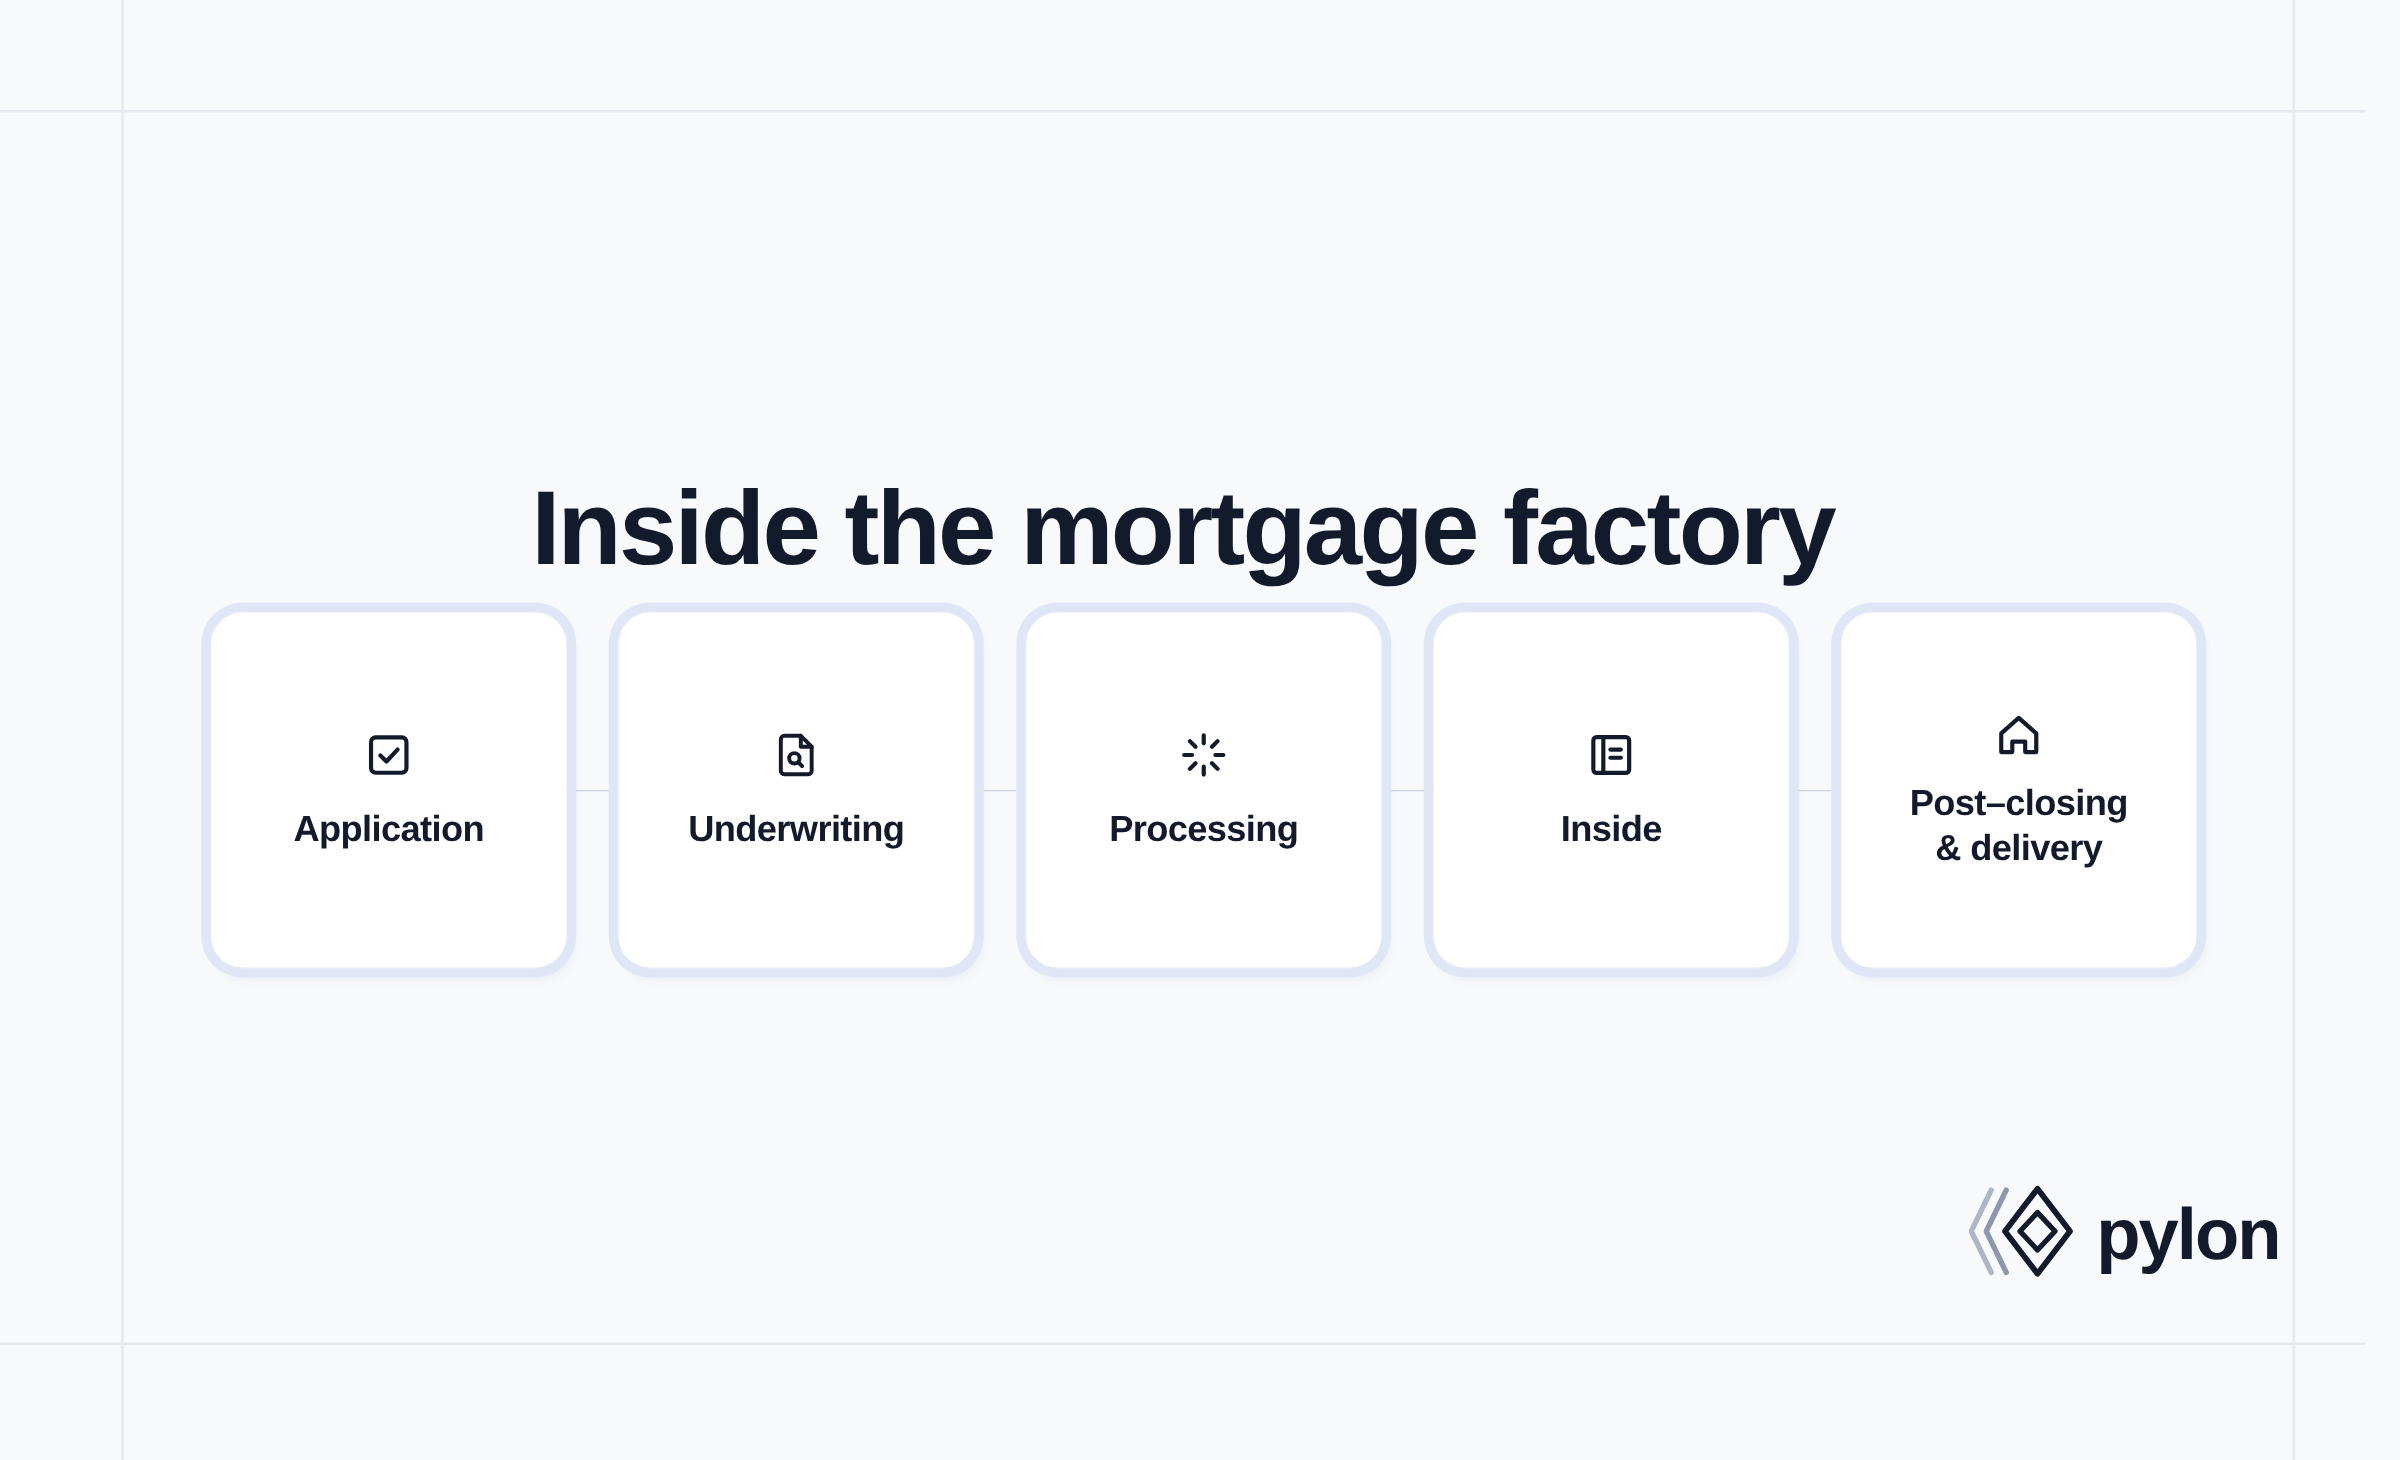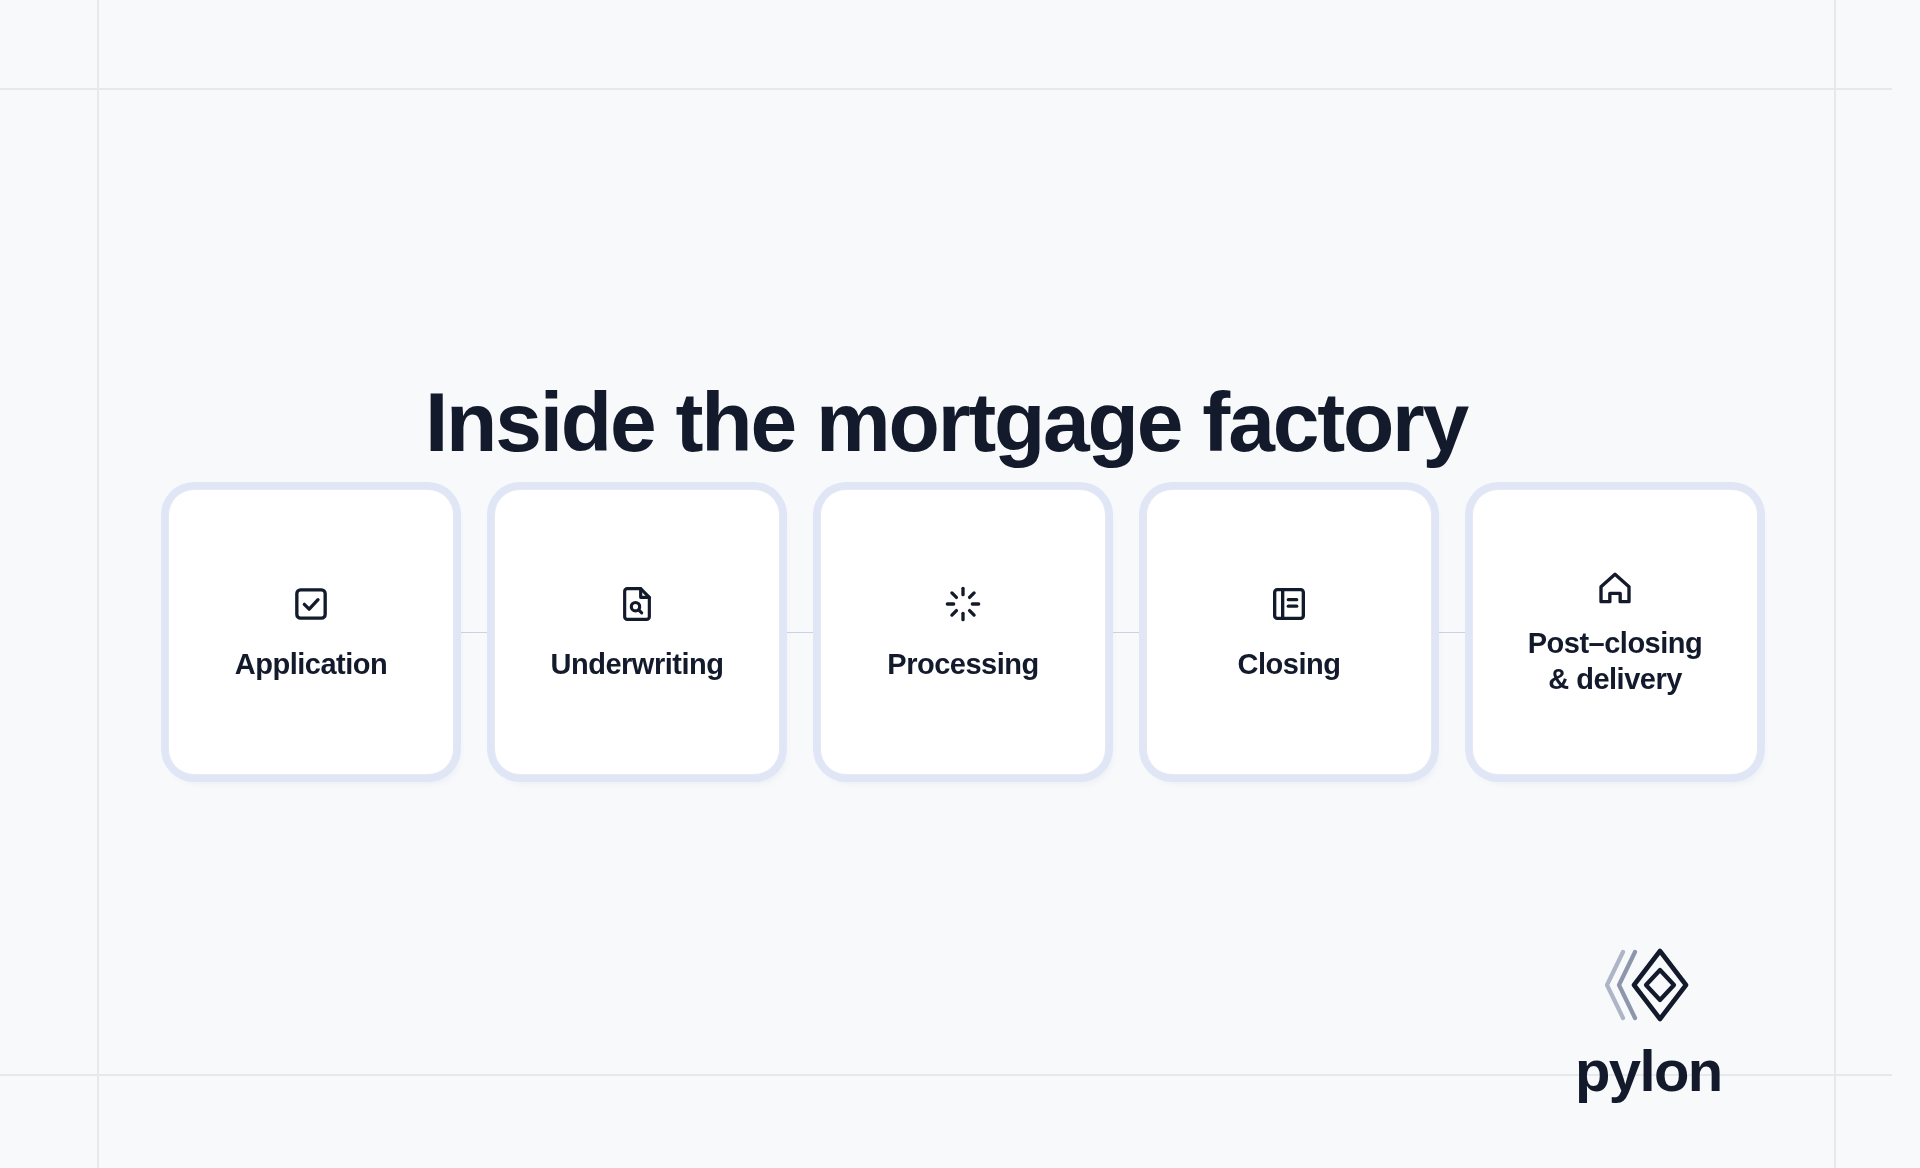--- a/index.html
+++ b/index.html
@@ -119,21 +119,20 @@
   }
 
   
   .brand {
     position: absolute;
     left: 1575px;
     top: 948px;
     display: flex;
     align-items: center;
     gap: 16px;
-    flex-direction: column;
   }
   .brand-mark { display: block; }
   .brand-word {
     font-size: 58px;
     line-height: 58px;
     font-weight: 700;
     letter-spacing: -1.6px;
     color: #131a2b;
   }
 </style>
@@ -193,21 +192,21 @@
 
     <div class="stage-card">
       <span class="icon-wrap">
         <svg viewBox="0 0 24 24" fill="none" stroke="#131a2b" stroke-width="2" stroke-linecap="round" stroke-linejoin="round">
           <rect x="3.4" y="3.4" width="17.2" height="17.2" rx="1.6"></rect>
           <line x1="8.2" y1="3.4" x2="8.2" y2="20.6"></line>
           <line x1="11.6" y1="9.4" x2="16.6" y2="9.4"></line>
           <line x1="11.6" y1="13.3" x2="16.6" y2="13.3"></line>
         </svg>
       </span>
-      <div class="stage-label">Closing</div>
+      <div class="stage-label">Inside</div>
     </div>
 
     <div class="stage-card two-line">
       <span class="icon-wrap">
         <svg viewBox="0 0 24 24" fill="none" stroke="#131a2b" stroke-width="2" stroke-linecap="round" stroke-linejoin="round">
           <path d="M3.6 10.6 L12 3.2 L20.4 10.6 V19.6 H15.1 V14.6 H8.9 V19.6 H3.6 Z"></path>
         </svg>
       </span>
       <div class="stage-label">Post–closing
 &amp; delivery</div>

